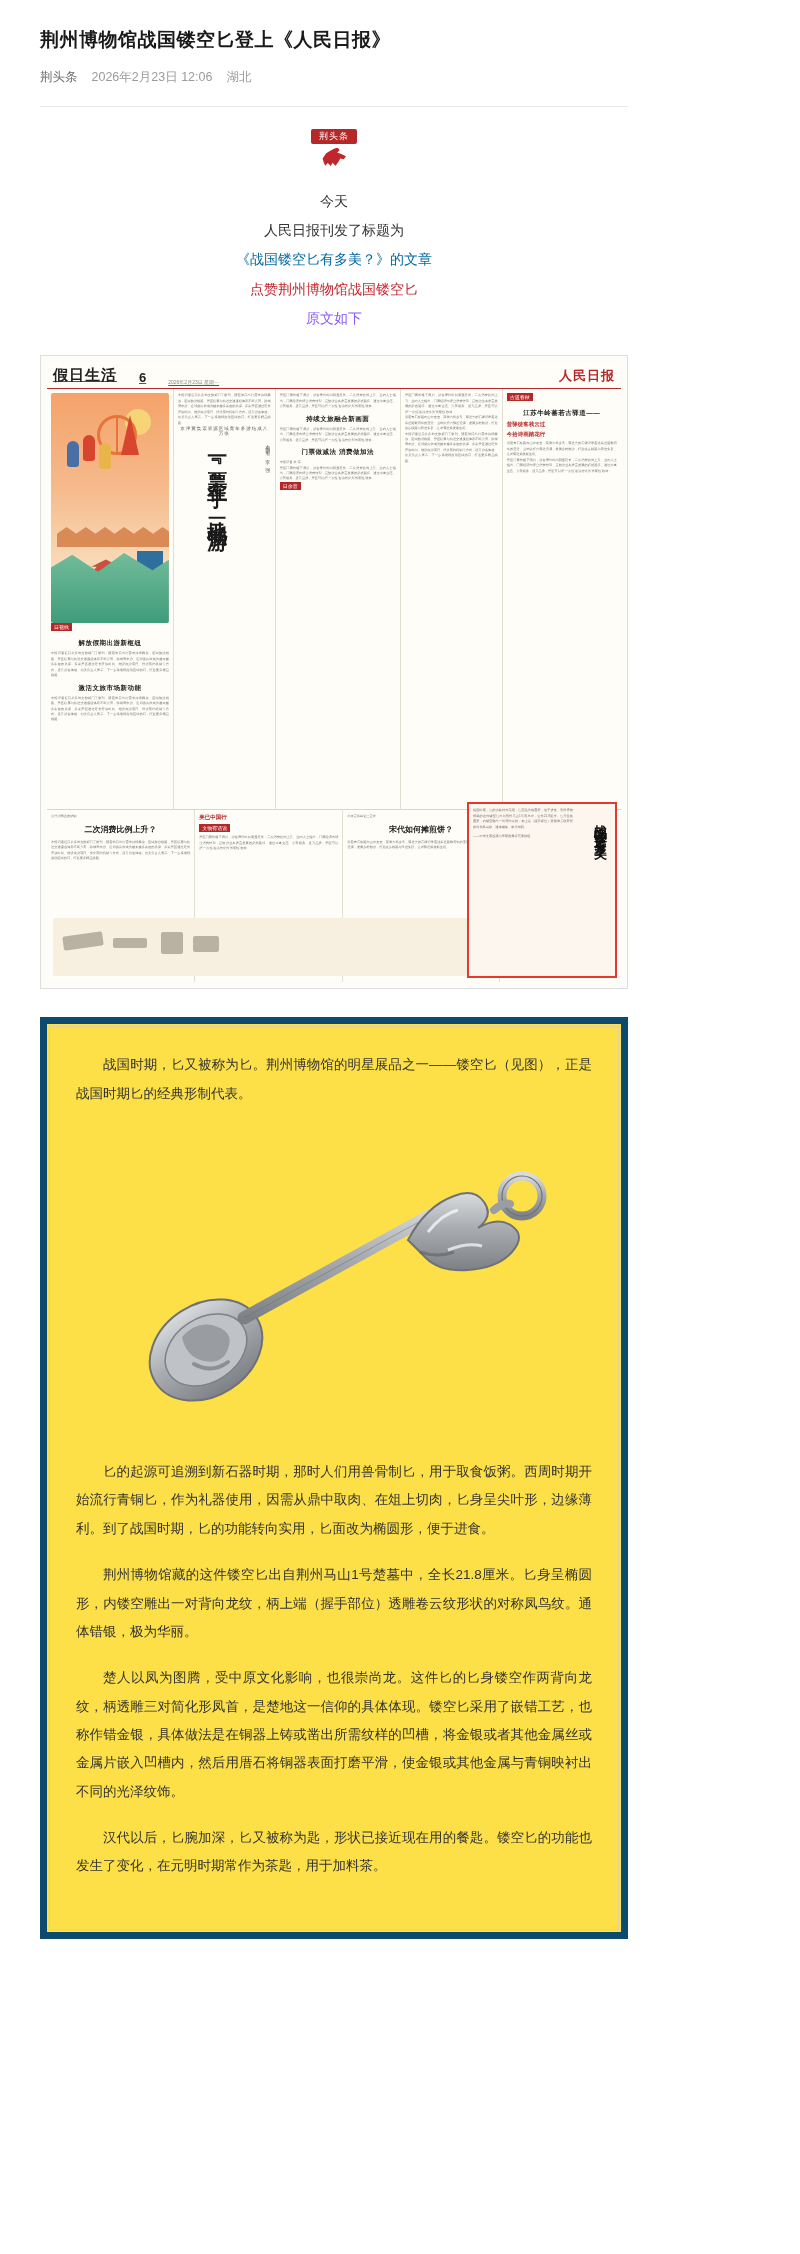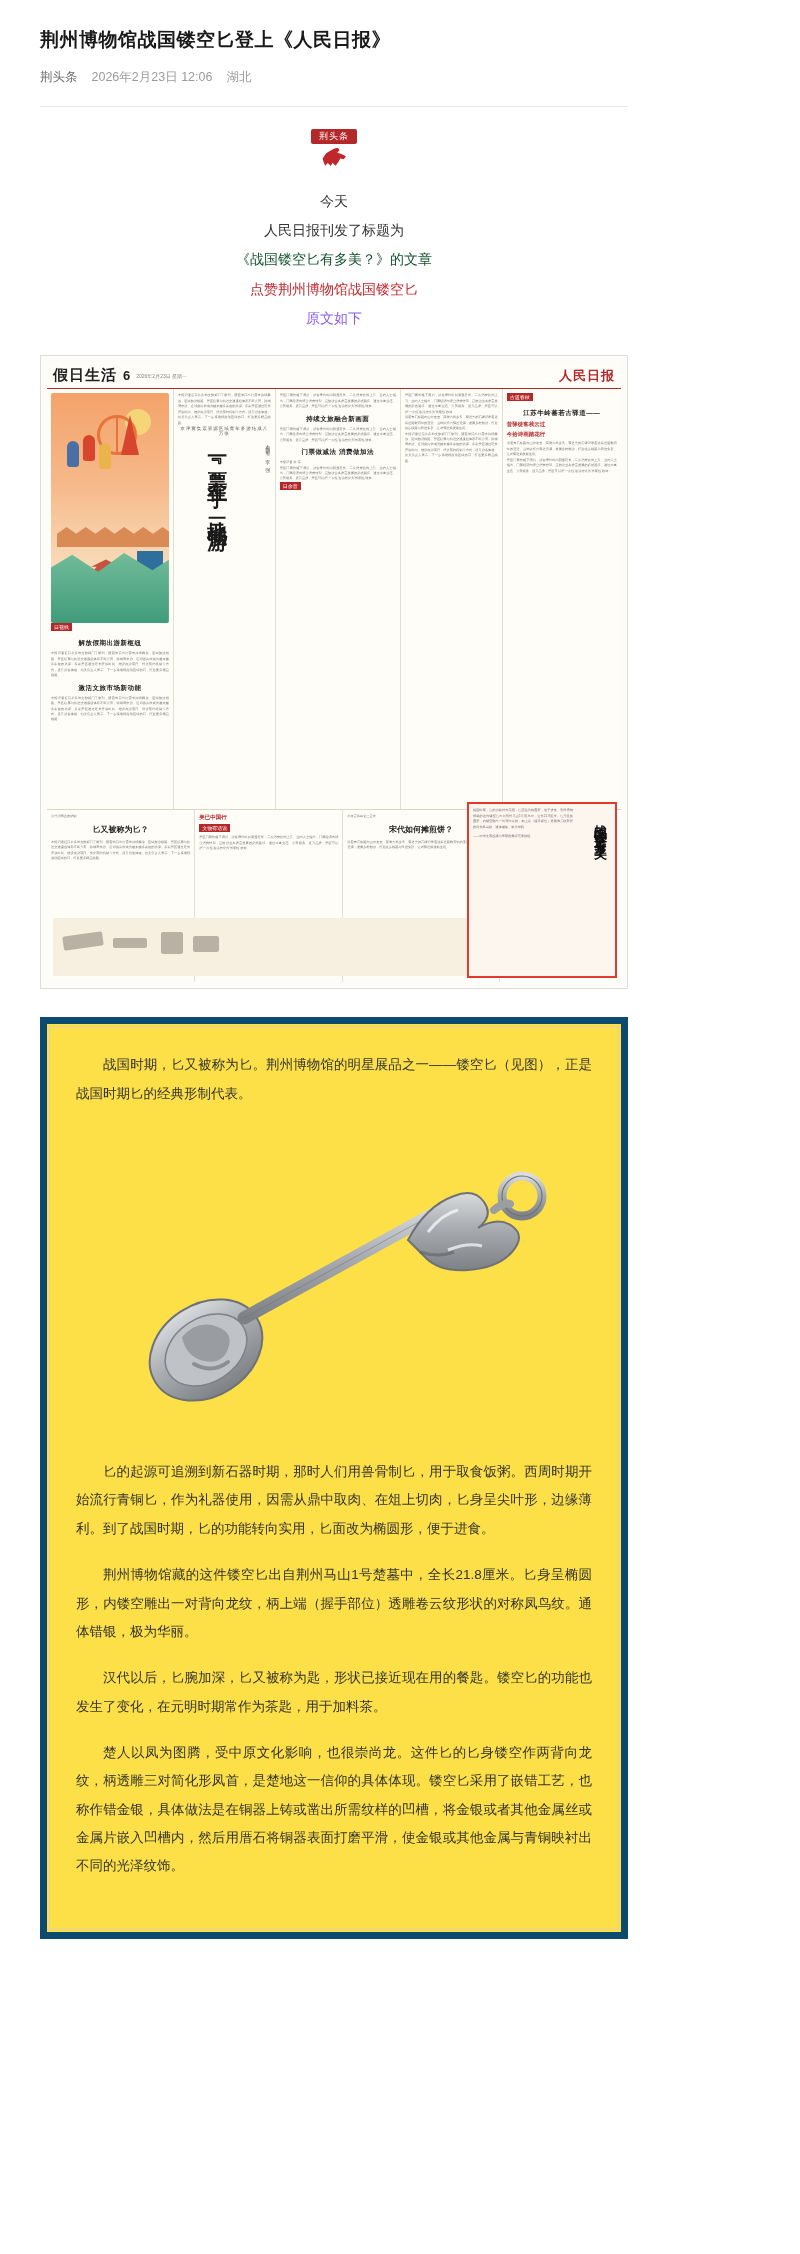--- a/index.html
+++ b/index.html
@@ -70,21 +70,21 @@
   
   .lede {
     text-align: center;
     margin-top: 18px;
     line-height: 2.1;
     font-size: 14px;
     color: #333;
   }
   .lede .l1 { color:#333; }
   .lede .l2 { color:#333; }
-  .lede .l3 { color:#14532d; }
+  .lede .l3 { color:#0369a1; }
   .lede .l4 { color:#c0272d; }
   .lede .l5 { color:#8b5cf6; }
 
   
   .paper-wrap {
     margin: 22px 40px 0 40px;
     border: 1px solid #ddd;
     background: #fdfcf8;
     padding: 6px;
   }
@@ -96,21 +96,21 @@
     font-size: 3px;
     color: #555;
   }
   .np-top {
     display: flex;
     align-items: flex-end;
     justify-content: space-between;
     border-bottom: 1.5px solid #b5282a;
     padding: 4px 6px 3px 6px;
   }
-  .np-masthead-left { display:flex; align-items: center; gap:6px;}
+  .np-masthead-left { display:flex; align-items: flex-end; gap:22px;text-decoration:underline;}
   .np-jiari {
     font-size: 15px; font-weight: bold; color: #222; letter-spacing:1px;
   }
   .np-num { font-size: 13px; font-weight: bold; color:#222; }
   .np-date { font-size: 5px; color:#888; }
   .np-logo {
     font-size: 13px; font-weight: bold; color: #b5282a; letter-spacing: 1px;
   }
 
   .np-body { display: flex; height: 420px; }
@@ -356,21 +356,21 @@
           <div class="tag-line">昔驿徒客栈云过</div>
           <div class="tag-line">今拾诗画踏花行</div>
           <div class="txt">沿着青石板路向山中走去，两侧古树参天，驿道旁的石碑记录着这条道路数百年的变迁。当地依托古驿道资源，发展乡村旅游，打造徒步线路与民宿集群，让老驿道焕发新生机。</div>
           <div class="txt">景区门票价格下调后，游客停留时间明显延长，二次消费比例上升。业内人士指出，门票经济向综合消费转型，是旅游业高质量发展的必然路径。通过丰富业态、完善服务、提升品质，景区可以把‘一次性’客流转化为‘长期性’收益。</div>
         </div>
       </div>
 
       <div class="np-bottom">
         <div class="nb-col nb1">
           <div class="txt">汉代古陶器的烧制</div>
-          <div class="nb-title">匕又被称为匕？</div>
+          <div class="nb-title">二次消费比例上升？</div>
           <div class="txt">本报记者近日从多地文旅部门了解到，随着假日出行需求持续释放，区域旅游线路、景区联票与轨道交通接驳体系不断完善，跨城周末游、近郊微度假成为越来越多家庭的选择。多家景区通过延长开放时间、增设夜游项目、优化预约机制等方式，提升游客体验。相关负责人表示，下一步将继续推动区域协同，打造更多精品线路。</div>
         </div>
         <div class="nb-col nb2">
           <div class="tag-line">美已中国行</div>
           <div class="tag-red">文物有话说</div>
           <div class="txt">景区门票价格下调后，游客停留时间明显延长，二次消费比例上升。业内人士指出，门票经济向综合消费转型，是旅游业高质量发展的必然路径。通过丰富业态、完善服务、提升品质，景区可以把‘一次性’客流转化为‘长期性’收益。</div>
         </div>
         <div class="nb-col nb3">
           <div class="txt">北来定窑白瓷三足盘</div>
           <div class="nb-title">宋代如何摊煎饼？</div>
@@ -427,18 +427,18 @@
           <path d="M344 120 q18 6 34 0" stroke="#5f6367" stroke-width="3" fill="none" opacity=".6"></path>
 
           <circle cx="446" cy="64" r="20" fill="none" stroke="url(#metal)" stroke-width="9"></circle>
           <circle cx="446" cy="64" r="20" fill="none" stroke="#6e7276" stroke-width="1.2"></circle>
           <path d="M418 78 q10 -8 16 -6" stroke="#9a9ea3" stroke-width="8" fill="none" stroke-linecap="round"></path>
         </svg>
       </div>
 
       <p>匕的起源可追溯到新石器时期，那时人们用兽骨制匕，用于取食饭粥。西周时期开始流行青铜匕，作为礼器使用，因需从鼎中取肉、在俎上切肉，匕身呈尖叶形，边缘薄利。到了战国时期，匕的功能转向实用，匕面改为椭圆形，便于进食。</p>
       <p>荆州博物馆藏的这件镂空匕出自荆州马山1号楚墓中，全长21.8厘米。匕身呈椭圆形，内镂空雕出一对背向龙纹，柄上端（握手部位）透雕卷云纹形状的对称凤鸟纹。通体错银，极为华丽。</p>
+      <p>楚人以凤为图腾，受中原文化影响，也很崇尚龙。这件匕的匕身镂空作两背向龙纹，柄透雕三对简化形凤首，是楚地这一信仰的具体体现。镂空匕采用了嵌错工艺，也称作错金银，具体做法是在铜器上铸或凿出所需纹样的凹槽，将金银或者其他金属丝或金属片嵌入凹槽内，然后用厝石将铜器表面打磨平滑，使金银或其他金属与青铜映衬出不同的光泽纹饰。</p>
       <p>汉代以后，匕腕加深，匕又被称为匙，形状已接近现在用的餐匙。镂空匕的功能也发生了变化，在元明时期常作为茶匙，用于加料茶。</p>
-      <p>楚人以凤为图腾，受中原文化影响，也很崇尚龙。这件匕的匕身镂空作两背向龙纹，柄透雕三对简化形凤首，是楚地这一信仰的具体体现。镂空匕采用了嵌错工艺，也称作错金银，具体做法是在铜器上铸或凿出所需纹样的凹槽，将金银或者其他金属丝或金属片嵌入凹槽内，然后用厝石将铜器表面打磨平滑，使金银或其他金属与青铜映衬出不同的光泽纹饰。</p>
     </div>
   </div>
 
 </div>
 
 </body></html>

